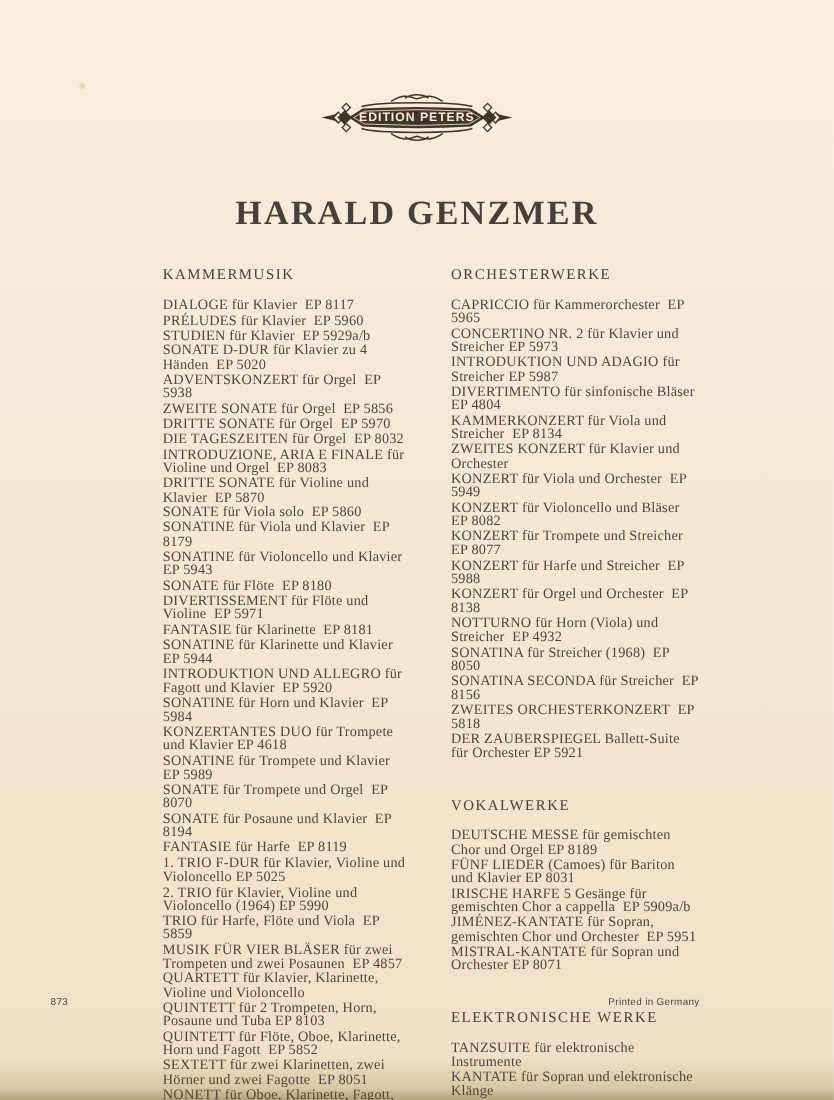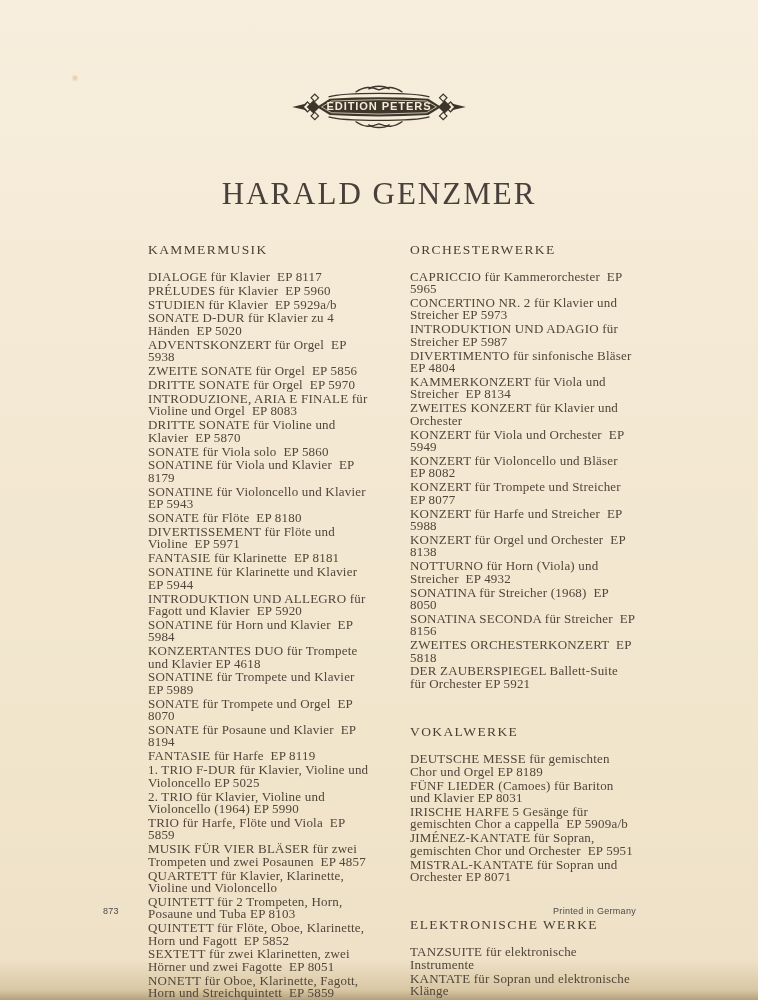--- a/index.html
+++ b/index.html
@@ -8,21 +8,21 @@
     font-family:"Liberation Serif","DejaVu Serif",serif;
     color:#4e4437;
     background:linear-gradient(180deg,#f7eedd 0%,#f4e9d4 35%,#f1e5cc 75%,#eee1c7 96%,#d9c7a4 99%,#b3a17c 100%);
     position:relative;
   }
   .stain{position:absolute;left:71px;top:74px;width:8px;height:8px;border-radius:50%;
     background:radial-gradient(circle,rgba(190,130,70,.35) 0%,rgba(190,130,70,0) 70%);}
   .banner-wrap{width:176px;margin:84px auto 0;}
   .banner-wrap svg{display:block;width:100%;height:auto;}
   h1.title{
-    margin:46px 0 0;text-align:center;font-weight:normal;
+    margin:46px 0 0;text-align:center;font-weight:bold;
     font-size:31px;letter-spacing:2px;color:#48403a;
   }
   .columns{
     display:flex;align-items:flex-start;
     padding:30px 0 0 133px;box-sizing:border-box;
   }
   .col{box-sizing:border-box;}
   .col-left{width:256px;margin-right:6px;}
   .col-right{width:256px;}
   .sec{margin:0 15px 34px;}
@@ -36,21 +36,21 @@
     margin:0 0 1.5px;font-size:13px;line-height:12.4px;
     letter-spacing:.2px;white-space:pre-wrap;color:#50463a;
   }
   .footer{
     margin-top:54px;text-align:right;
     font-size:14.5px;letter-spacing:2.6px;color:#1d4ed8;
   }
   .bottom-row{
     position:absolute;left:0;right:0;top:906px;
     display:flex;justify-content:space-between;
-    padding:0 122px 0 103px;
+    padding:0 122px 0 46px;
     font-family:"Liberation Sans","DejaVu Sans",sans-serif;
     font-size:9px;color:#4b4b48;letter-spacing:.3px;
   }
 </style>
 </head>
 <body>
 
 <div class="page">
 
   <span class="stain"></span>
@@ -98,20 +98,21 @@
         <h2 class="sec-h">KAMMERMUSIK</h2>
         <div class="works">
 
         <p class="work">DIALOGE für Klavier  EP 8117</p>
             <p class="work">PRÉLUDES für Klavier  EP 5960</p>
             <p class="work">STUDIEN für Klavier  EP 5929a/b</p>
             <p class="work">SONATE D-DUR für Klavier zu 4 Händen  EP 5020</p>
             <p class="work">ADVENTSKONZERT für Orgel  EP 5938</p>
             <p class="work">ZWEITE SONATE für Orgel  EP 5856</p>
             <p class="work">DRITTE SONATE für Orgel  EP 5970</p>
+            <p class="work">DIE TAGESZEITEN für Orgel  EP 8032</p>
             <p class="work">INTRODUZIONE, ARIA E FINALE für Violine und Orgel  EP 8083</p>
             <p class="work">DRITTE SONATE für Violine und Klavier  EP 5870</p>
             <p class="work">SONATE für Viola solo  EP 5860</p>
             <p class="work">SONATINE für Viola und Klavier  EP 8179</p>
             <p class="work">SONATINE für Violoncello und Klavier  EP 5943</p>
             <p class="work">SONATE für Flöte  EP 8180</p>
             <p class="work">DIVERTISSEMENT für Flöte und Violine  EP 5971</p>
             <p class="work">FANTASIE für Klarinette  EP 8181</p>
             <p class="work">SONATINE für Klarinette und Klavier  EP 5944</p>
             <p class="work">INTRODUKTION UND ALLEGRO für Fagott und Klavier  EP 5920</p>

